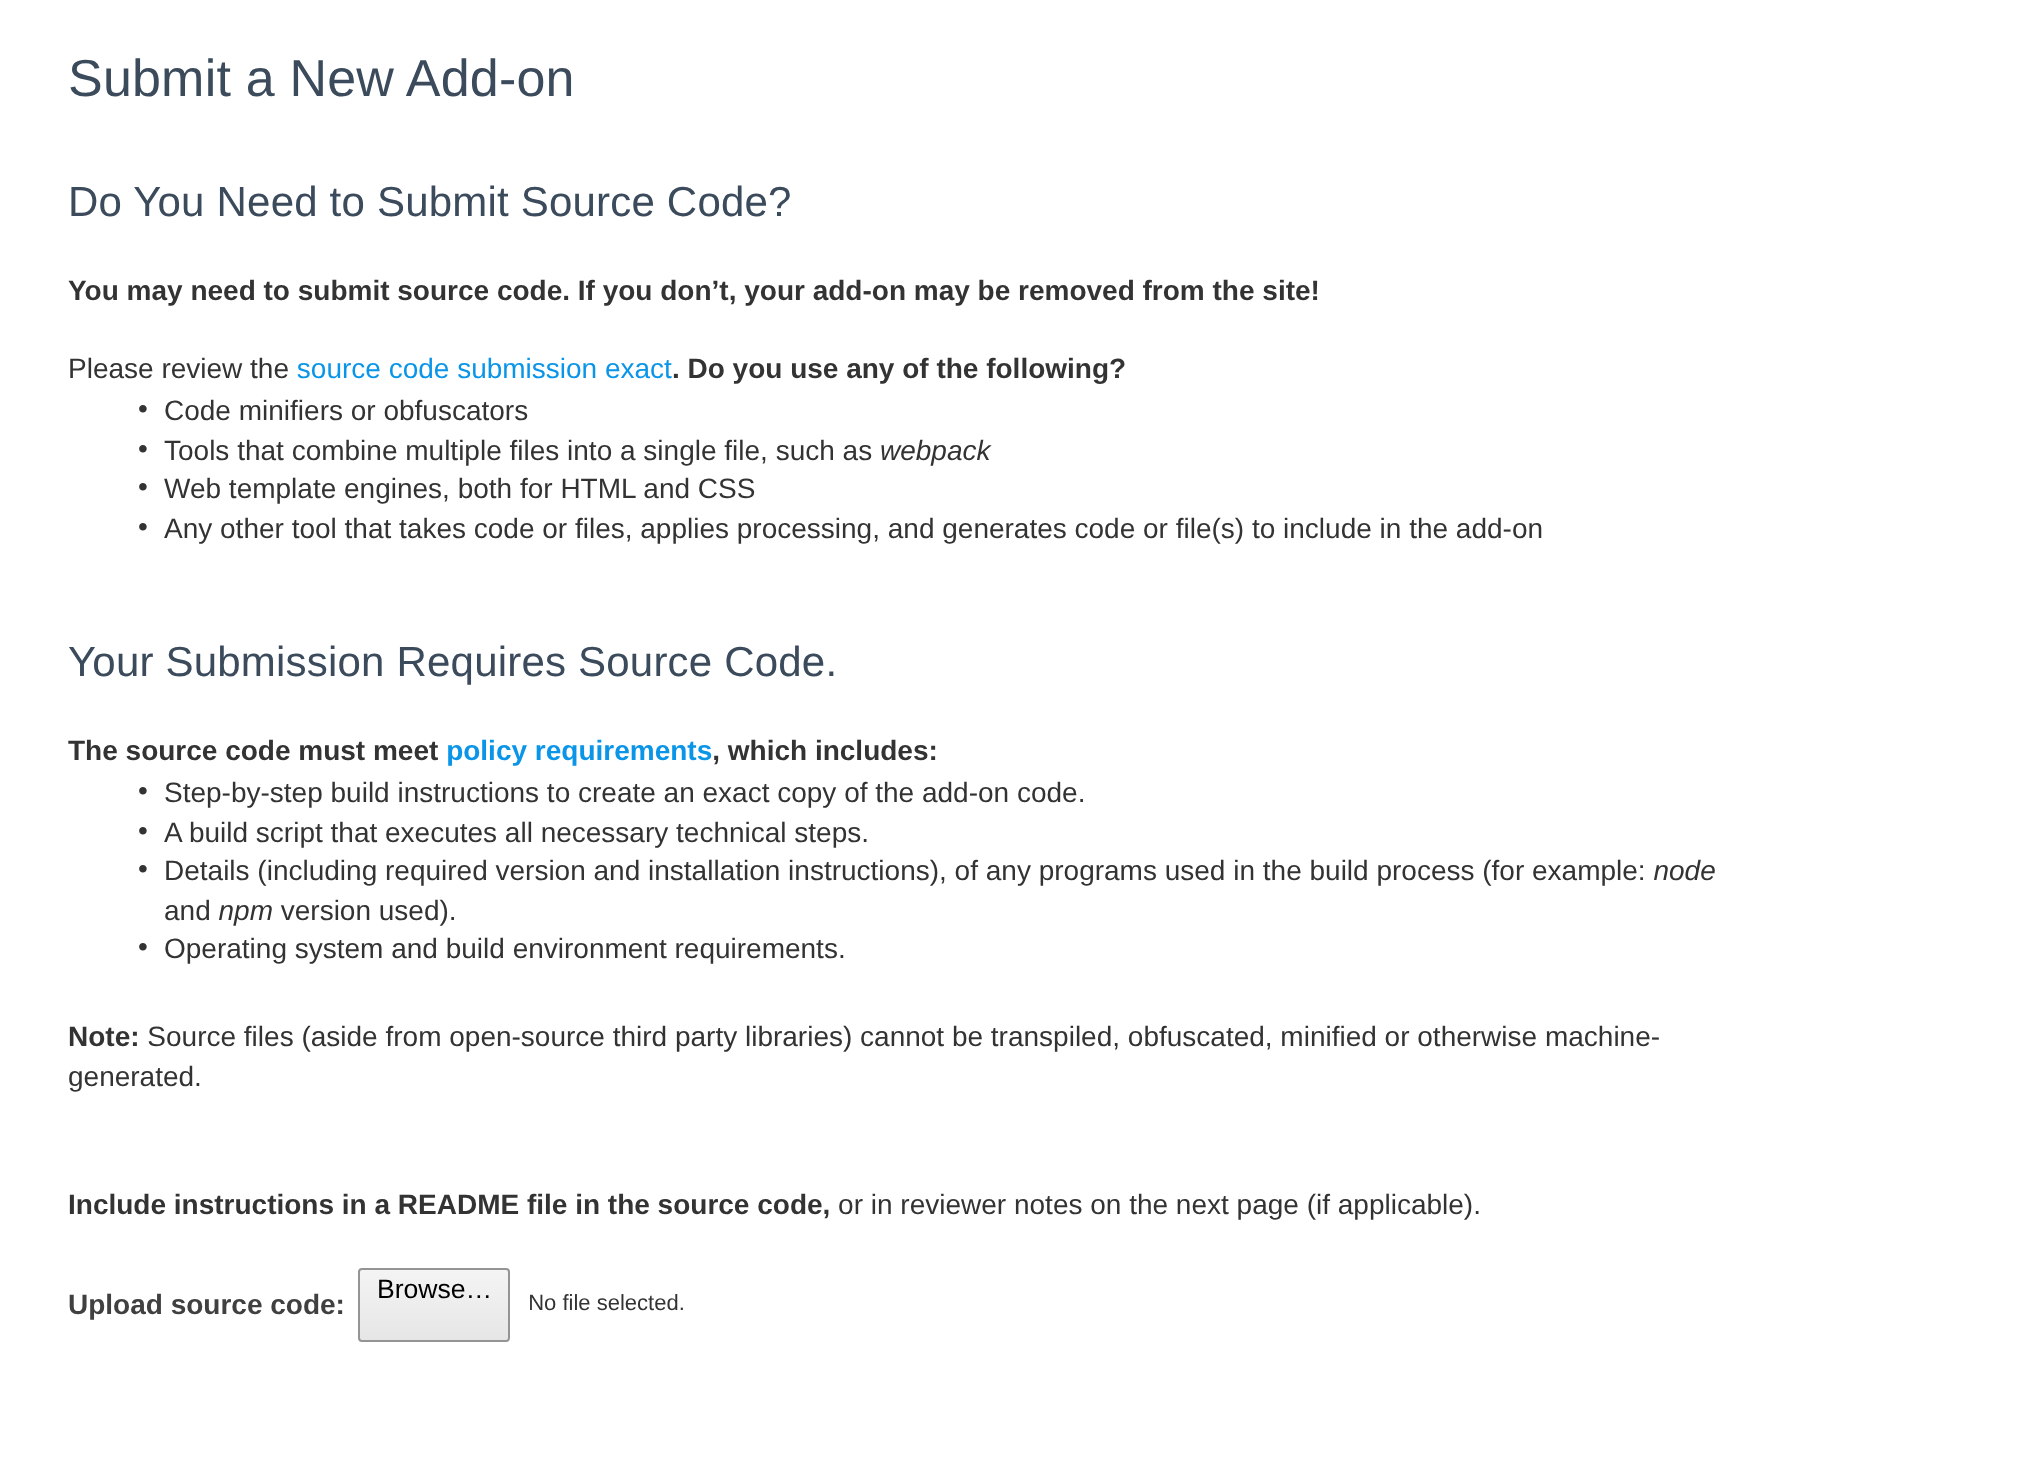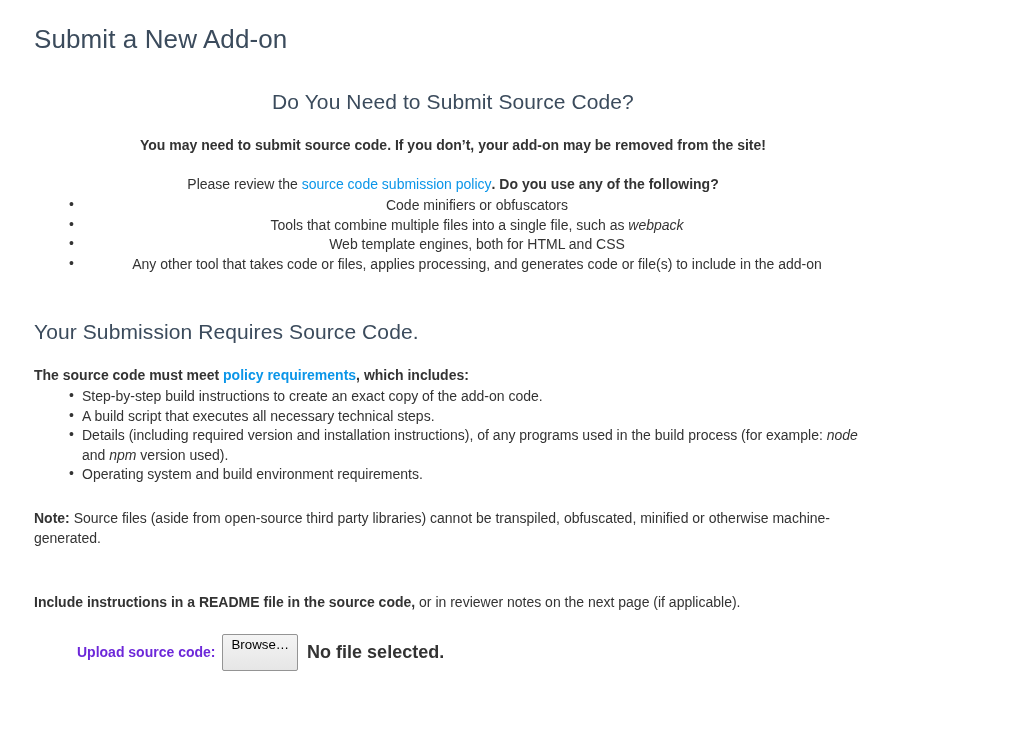--- a/index.html
+++ b/index.html
@@ -29,21 +29,21 @@
     letter-spacing: 0.1px;
   }
   h2.section-title {
     font-size: 21px;
     font-weight: 400;
     color: #3b4b5c;
     margin: 0;
     line-height: 27px;
     letter-spacing: 0.1px;
   }
-  .sec-need { margin-top: 32px; text-align: center; }
+  .sec-need { margin-top: 32px; }
   .sec-requires { margin-top: 44px; }
   .sec-how { margin-top: 44px; }
 
   p.lead {
     font-size: 14px;
     font-weight: bold;
     color: #333333;
     margin: 20px 0 0 0;
     line-height: 20px;
   }
@@ -130,57 +130,55 @@
   }
 
   .upload-row {
     margin-top: 22px;
     display: flex;
     align-items: center;
     font-size: 14px;
   }
   .upload-label {
     font-weight: bold;
-    color: #6d28d9;
+    color: #404040;
     margin-right: 7px;
-    margin-left: 43px;
   }
   .browse-button {
     font-family: "Liberation Sans", sans-serif;
     font-size: 13.3px;
     color: #000000;
     background: #efefef;
     background: linear-gradient(#f4f4f4, #e6e6e6);
     border: 1px solid #949494;
     border-radius: 2px;
     padding: 2px 8px 17px 8px;
     line-height: 16px;
     cursor: pointer;
   }
   .no-file {
     margin-left: 9px;
     color: #333333;
-    font-size: 18px;
-    font-weight: bold;
+    font-size: 11px;
   }
 </style>
 </head>
 <body>
 
 <div class="page">
 
   <h1 class="page-title">Submit a New Add-on</h1>
 
   <div class="sec-need">
     <h2 class="section-title">Do You Need to Submit Source Code?</h2>
 
     <p class="lead">You may need to submit source code. If you don’t, your add-on may be removed from the site!</p>
 
     <p class="body-text">
-      <span>Please review the </span><a class="link" href="#">source code submission policy</a><b>. Do you use any of the following?</b>
+      <span>Please review the </span><a class="link" href="#">source code submission exact</a><b>. Do you use any of the following?</b>
     </p>
 
     <ul class="bullets">
       <li><span>Code minifiers or obfuscators</span></li>
       <li><span>Tools that combine multiple files into a single file, such as </span><i>webpack</i></li>
       <li><span>Web template engines, both for HTML and CSS</span></li>
       <li><span>Any other tool that takes code or files, applies processing, and generates code or file(s) to include in the add-on</span></li>
     </ul>
 
   </div>

